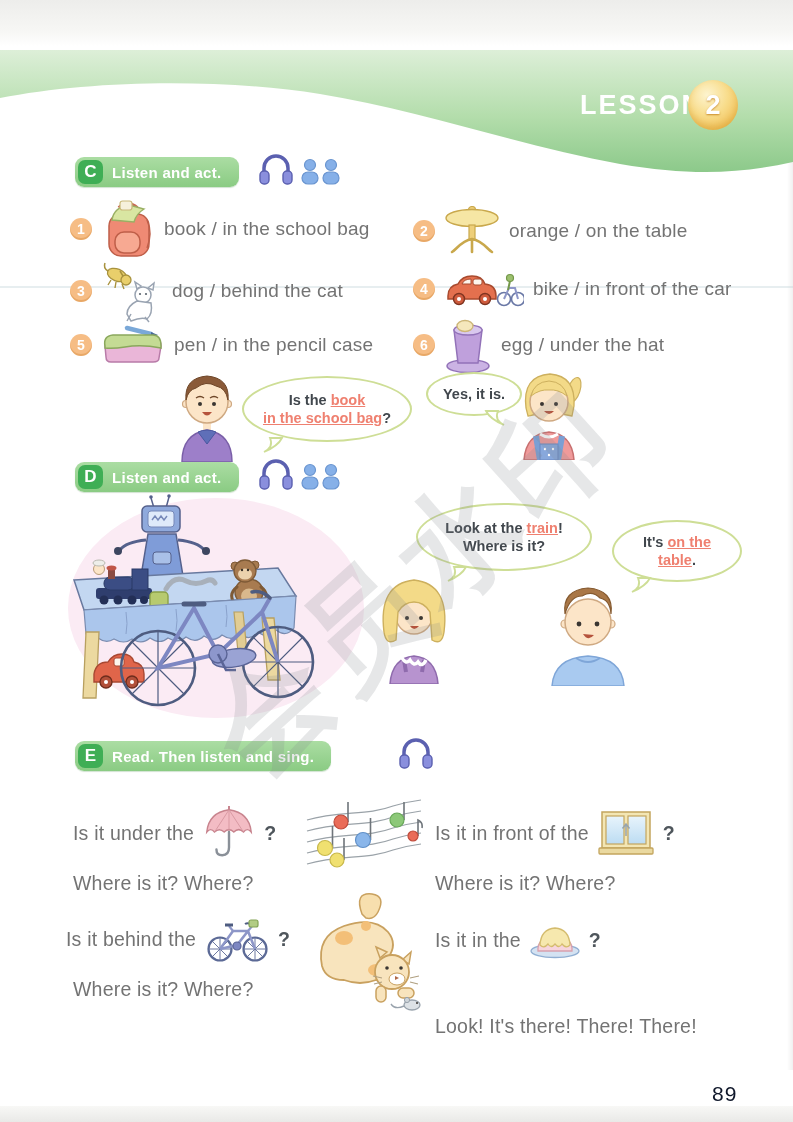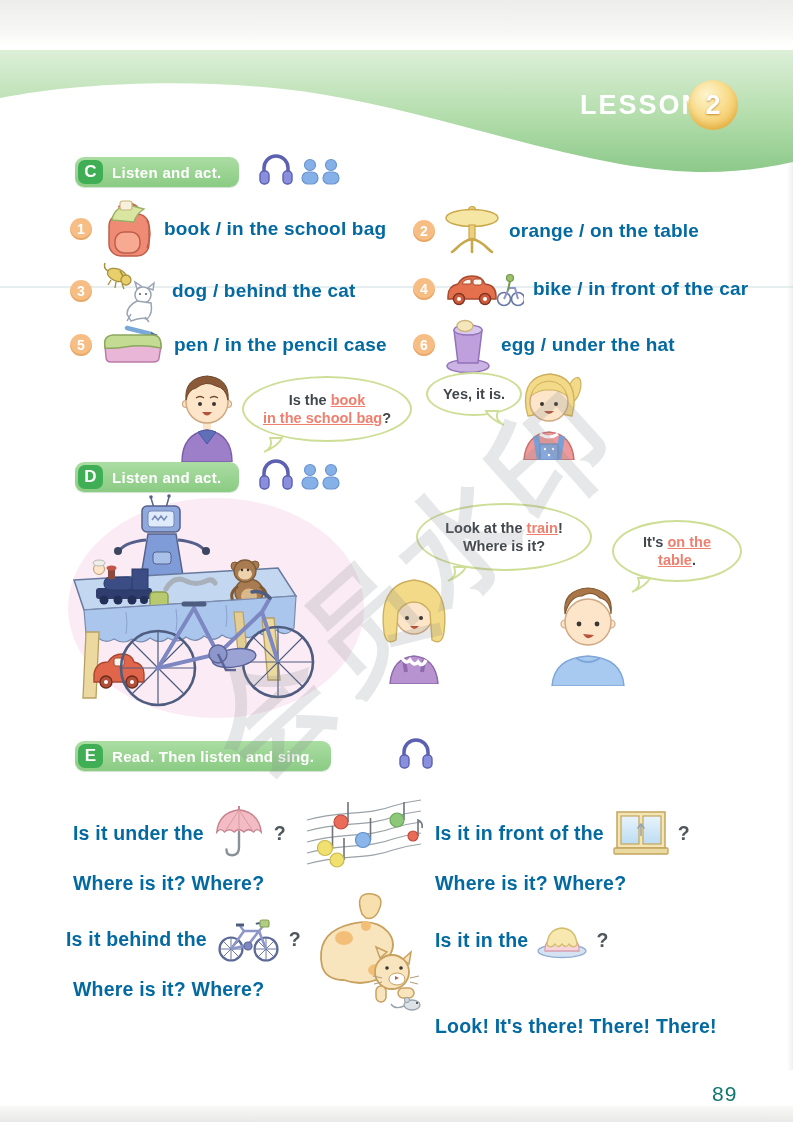--- a/index.html
+++ b/index.html
@@ -23,37 +23,37 @@
         display:flex;align-items:center;gap:9px;padding:3px;box-sizing:border-box;
         box-shadow:0 1px 1px rgba(100,160,100,0.3);}
   .pill .badge{width:25px;height:24px;background:#3fae55;border-radius:7px;color:#fff;font-weight:bold;
         font-size:17px;display:flex;align-items:center;justify-content:center;flex:0 0 auto;}
   .pill .ptitle{color:#fff;font-weight:bold;font-size:15px;letter-spacing:0.3px;padding-right:14px;white-space:nowrap;}
   
   .c-item{display:flex;align-items:center;gap:9px;}
   .num{width:22px;height:22px;border-radius:50%;background:#f6bd85;color:#fff;font-weight:bold;font-size:14px;
        display:flex;align-items:center;justify-content:center;flex:0 0 auto;
        box-shadow:inset 0 -2px 0 rgba(205,130,45,0.35);}
-  .row-text{font-size:19px;color:#0369a1;font-weight:700;letter-spacing:0.2px;white-space:nowrap;}
+  .row-text{font-size:19px;color:#737373;font-weight:400;letter-spacing:0.2px;white-space:nowrap;}
   
   .bubble{position:absolute;background:#fff;border:2px solid #cede96;border-radius:50%;
           display:flex;align-items:center;justify-content:center;text-align:center;z-index:6;}
   .bubble .btxt{font-size:14.5px;font-weight:600;color:#41474d;line-height:1.25;}
   .hl{color:#ef8070;text-decoration:underline;}
   .dk{color:#41474d;}
   .tail{position:absolute;}
   
   .e-row{display:flex;align-items:center;gap:8px;}
   .e-row .row-text{font-size:19.5px;}
   .qmark{font-size:19.5px;color:#4f565c;font-weight:600;}
   
   .watermark{left:150px;top:470px;width:600px;font-size:118px;font-weight:bold;letter-spacing:8px;
      color:rgba(128,134,140,0.20);transform:rotate(-42deg);transform-origin:50% 50%;
      white-space:nowrap;z-index:40;pointer-events:none;}
-  .page-num{left:712px;top:1082px;font-size:21px;color:#0f766e;letter-spacing:1px;}
+  .page-num{left:712px;top:1082px;font-size:21px;color:#0f172a;letter-spacing:1px;}
 </style>
 </head>
 <body>
 
 <div class="page">
 
   <div class="abs scan-top"></div>
   <div class="abs scan-bottom"></div>
   <div class="abs scan-right"></div>
   <div class="abs scan-line"></div>

